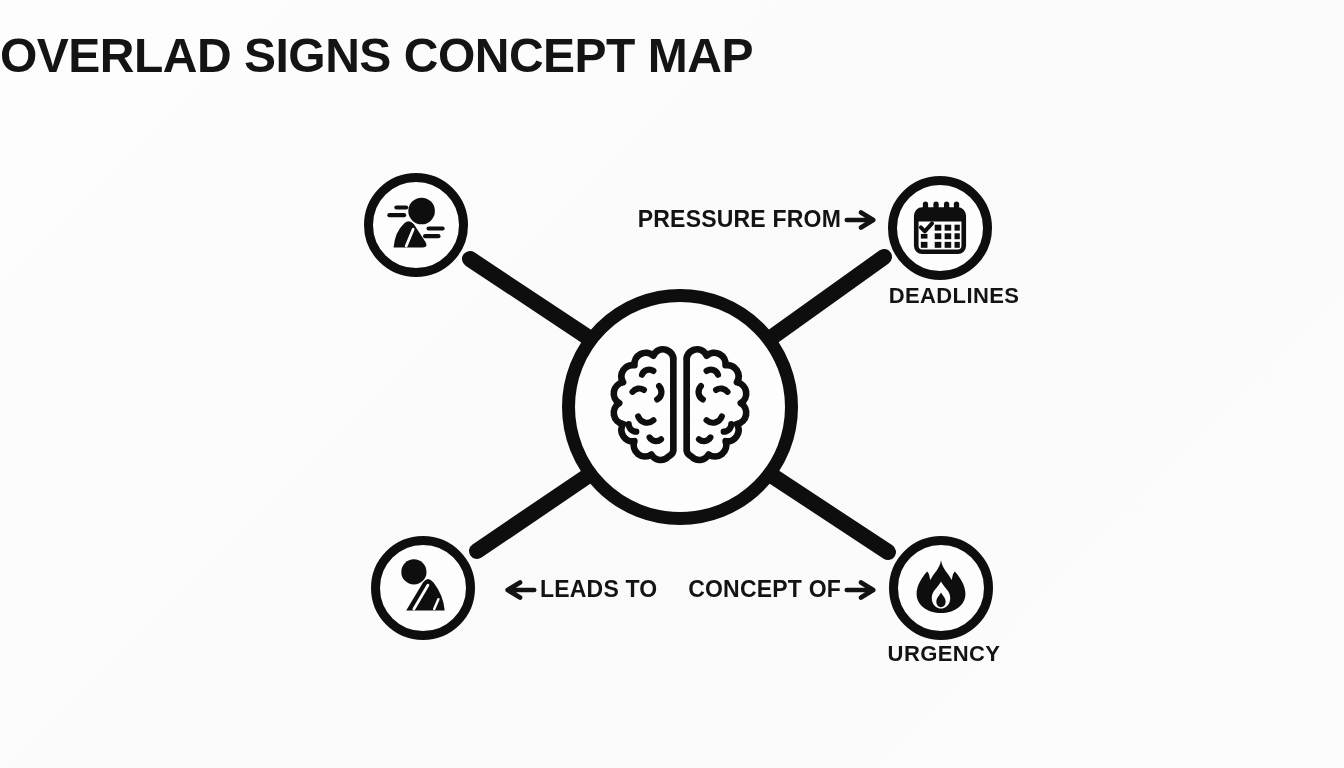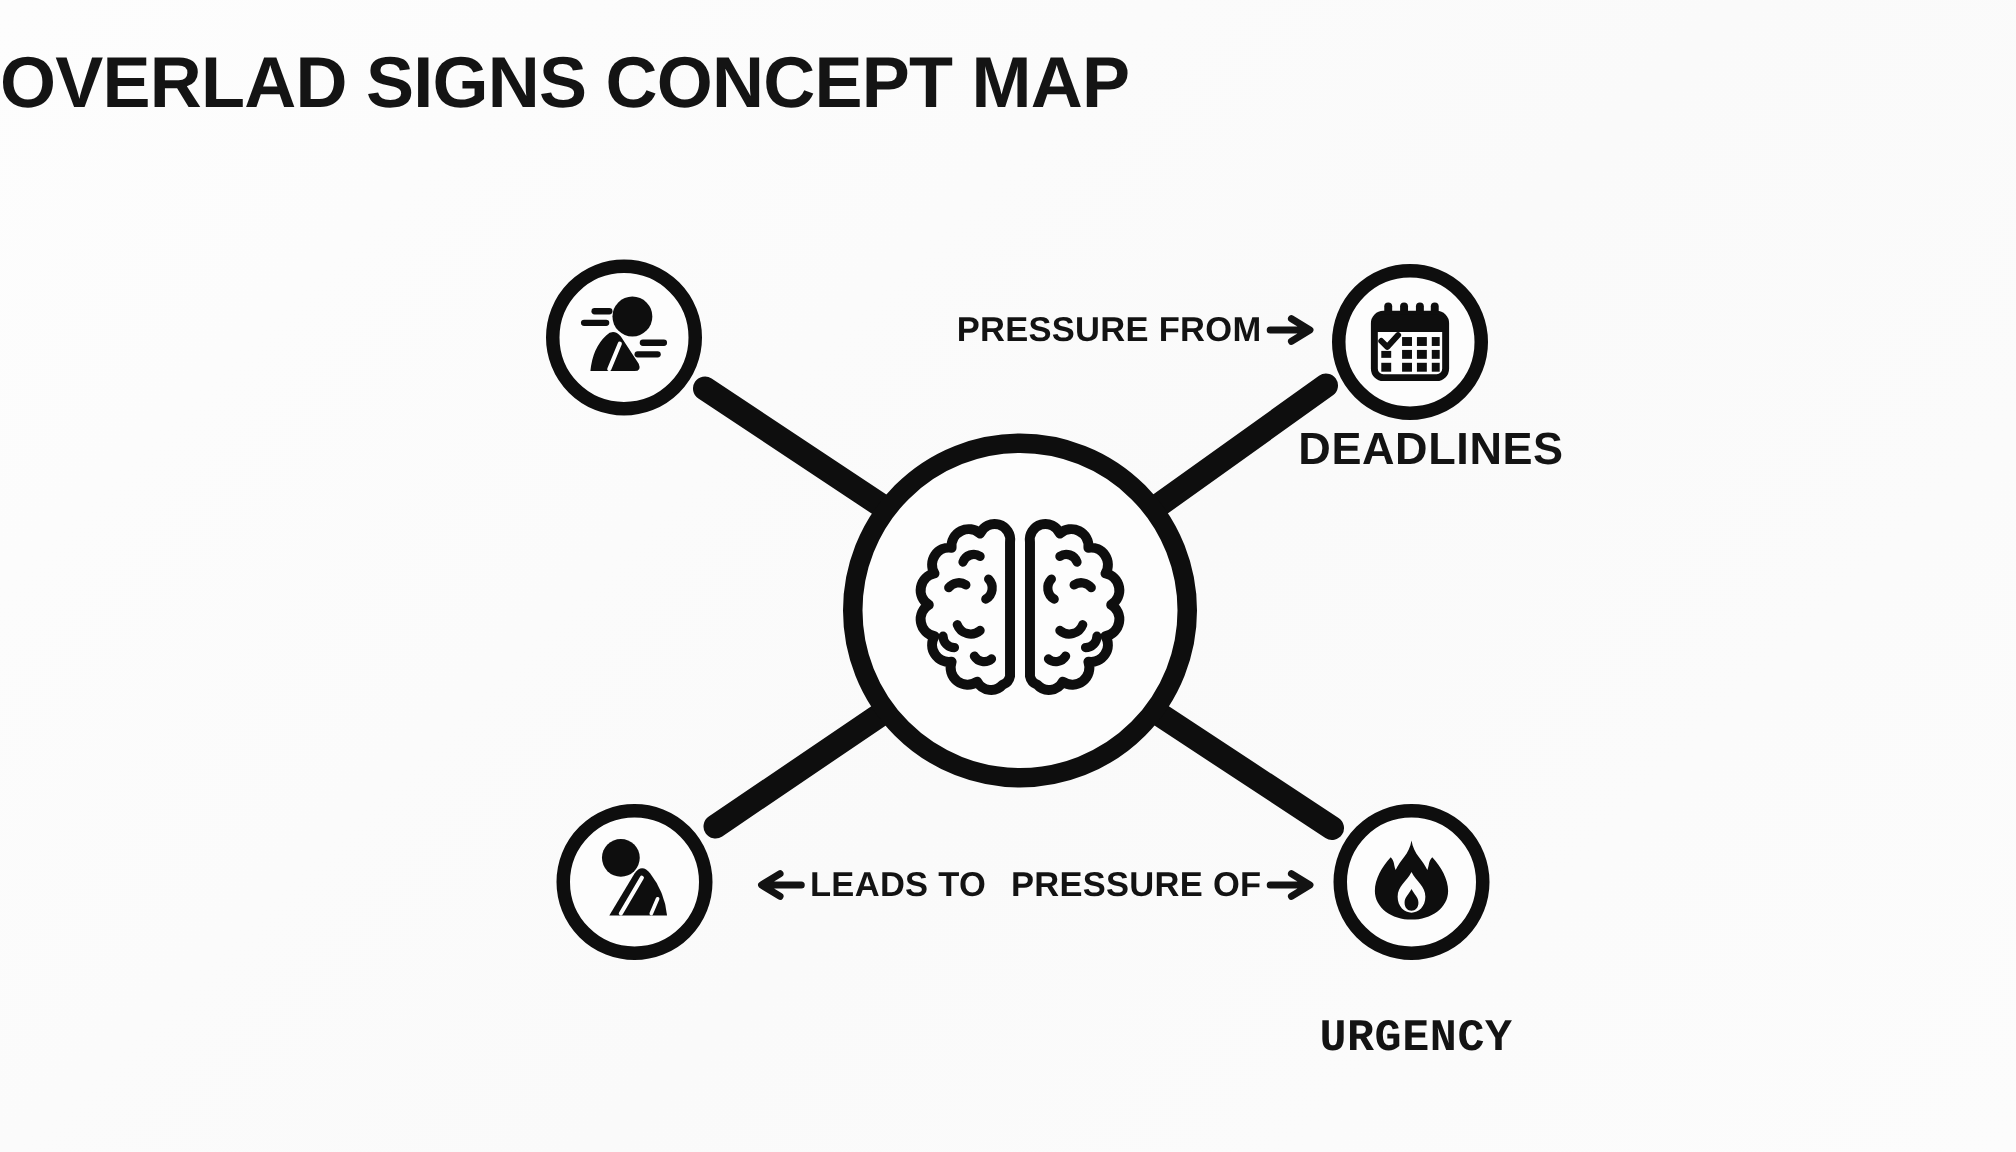--- a/index.html
+++ b/index.html
@@ -27,26 +27,26 @@
   .node.bl{left:371px;top:536px;}
   .node.br{left:889px;top:536px;}
   .edge-label{
     position:absolute;z-index:3;display:flex;align-items:center;gap:3px;
     font-size:23px;font-weight:700;letter-spacing:0.2px;white-space:nowrap;color:#131313;
   }
   .edge-label.pressure{top:206px;right:466px;}
   .edge-label.leads{top:576px;left:503px;}
   .edge-label.feeling{top:576px;right:466px;}
   .node-label{
-    position:absolute;z-index:3;font-size:30px;font-weight:700;letter-spacing:0.4px;
+    position:absolute;z-index:3;font-size:22px;font-weight:700;letter-spacing:0.4px;
     white-space:nowrap;color:#131313;transform:translateX(-50%);
   }
   .node-label.deadlines{left:954px;top:283px;}
   .node-label.disengagement{left:429px;top:641px;}
-  .node-label.urgency{left:944px;top:676px;font-family:Liberation Mono, monospace;}
+  .node-label.urgency{left:944px;top:641px;}
   .arrow-svg{display:block;}
 </style>
 </head>
 <body>
 
 <div class="stage">
 
   <h1 class="page-title">OVERLAD SIGNS CONCEPT MAP</h1>
 
   <svg class="edges" width="1344" height="768" viewBox="0 0 1344 768">
@@ -147,21 +147,21 @@
   </div>
 
   <div class="edge-label leads">
     <svg class="arrow-svg" width="34" height="24" viewBox="0 0 36 24">
       <path d="M33 12 H9 M18 4 L5 12 L18 20" fill="none" stroke="#131313" stroke-width="5" stroke-linecap="round" stroke-linejoin="round"></path>
     </svg>
     <span>LEADS TO</span>
   </div>
 
   <div class="edge-label feeling">
-    <span>PRESSURE OF</span>
+    <span>CONCEPT OF</span>
     <svg class="arrow-svg" width="34" height="24" viewBox="0 0 36 24">
       <path d="M3 12 H27 M18 4 L31 12 L18 20" fill="none" stroke="#131313" stroke-width="5" stroke-linecap="round" stroke-linejoin="round"></path>
     </svg>
   </div>
 
   <div class="node-label deadlines">DEADLINES</div>
   <div class="node-label urgency">URGENCY</div>
 
 </div>
 

